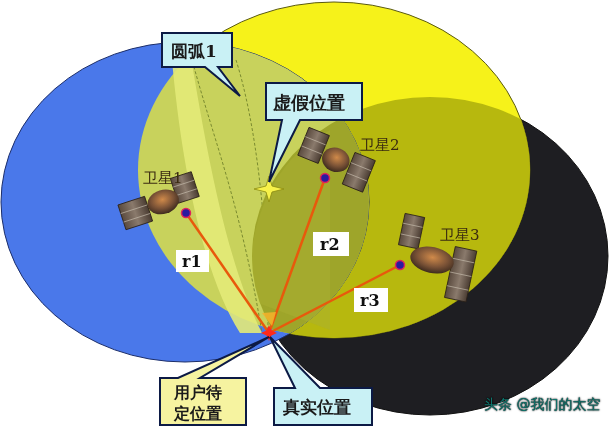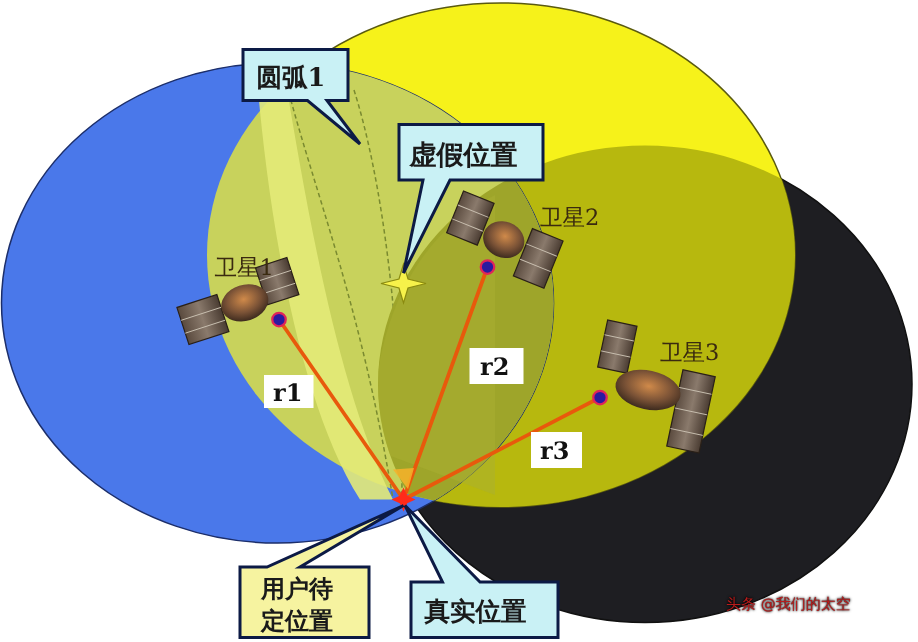--- a/index.html
+++ b/index.html
@@ -2,21 +2,21 @@
 <html><head>
 <meta charset="utf-8">
 <style>
   html, body { margin: 0; padding: 0; background: #ffffff; }
   body { width: 612px; height: 428px; overflow: hidden; position: relative; font-family: "DejaVu Serif", "Liberation Serif", serif; }
   #stage { position: absolute; left: 0; top: 0; width: 612px; height: 428px; }
   svg text { font-family: "DejaVu Serif", "Liberation Serif", serif; }
   .callout-text { font-weight: bold; fill: #1a1a1a; }
   .sat-label { fill: #3a2a10; font-size: 15px; }
   .r-label { font-weight: bold; font-size: 16px; fill: #111; }
-  .watermark { position: absolute; left: 484px; top: 396px; font-family: "DejaVu Sans", "Liberation Sans", sans-serif; font-size: 10px; color: #b91c1c; text-shadow: 0 0 2px #000, 0 0 1px #000; letter-spacing: 0px; white-space: nowrap; }
+  .watermark { position: absolute; left: 484px; top: 396px; font-family: "DejaVu Sans", "Liberation Sans", sans-serif; font-size: 14px; color: #0f766e; text-shadow: 0 0 2px #000, 0 0 1px #000; letter-spacing: 0px; white-space: nowrap; }
 </style>
 </head>
 <body>
 
 <div id="stage">
 <svg width="612" height="428" viewBox="0 0 612 428" xmlns="http://www.w3.org/2000/svg">
   <defs>
     <clipPath id="clipBlue">
           <ellipse cx="185" cy="202" rx="184" ry="160"></ellipse>
         </clipPath>

